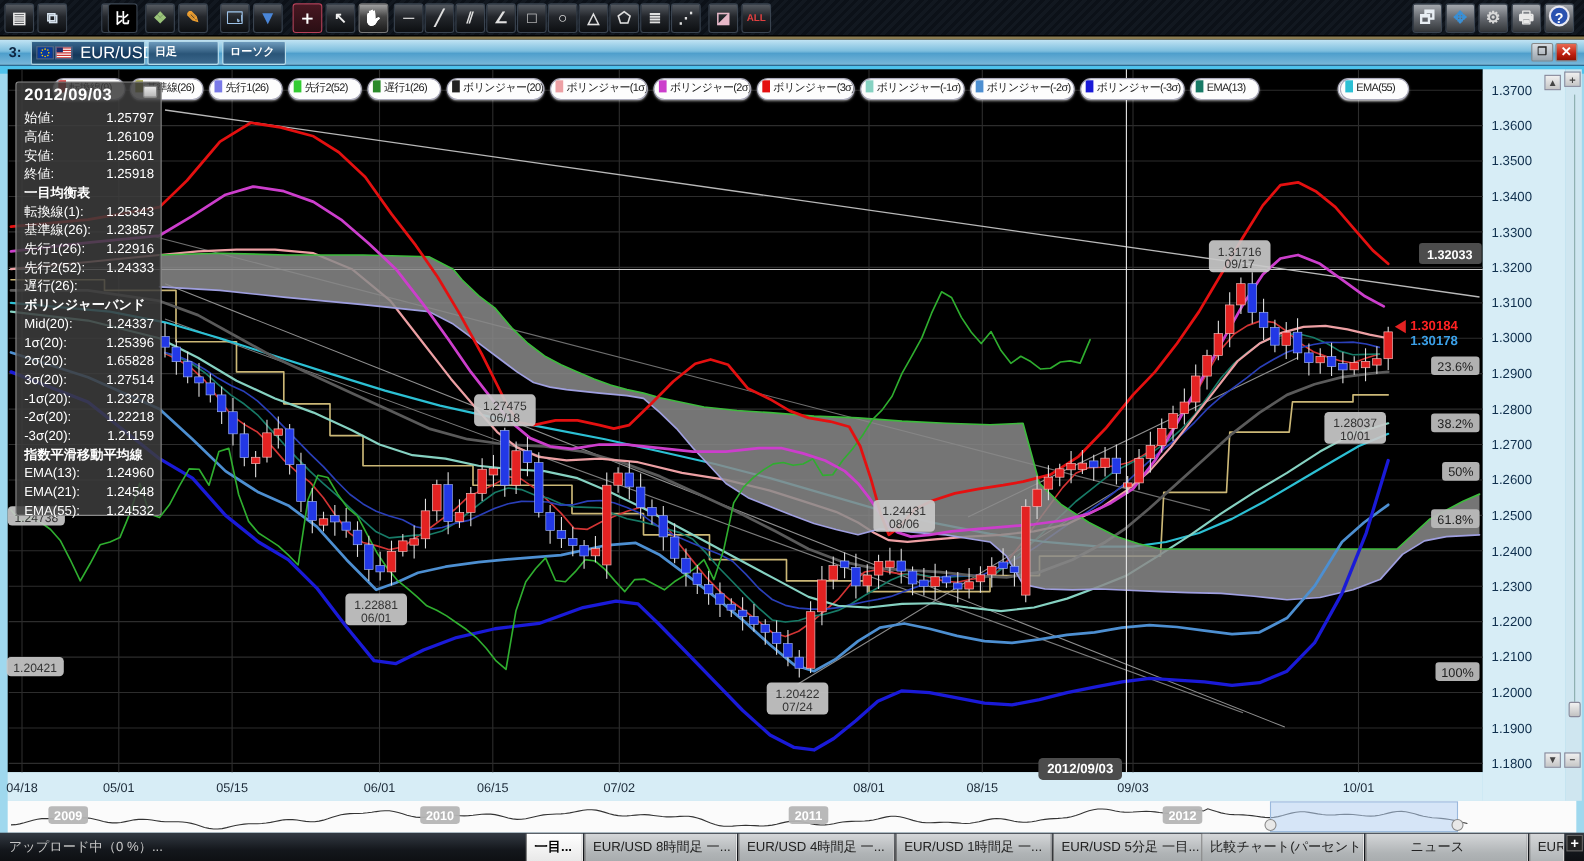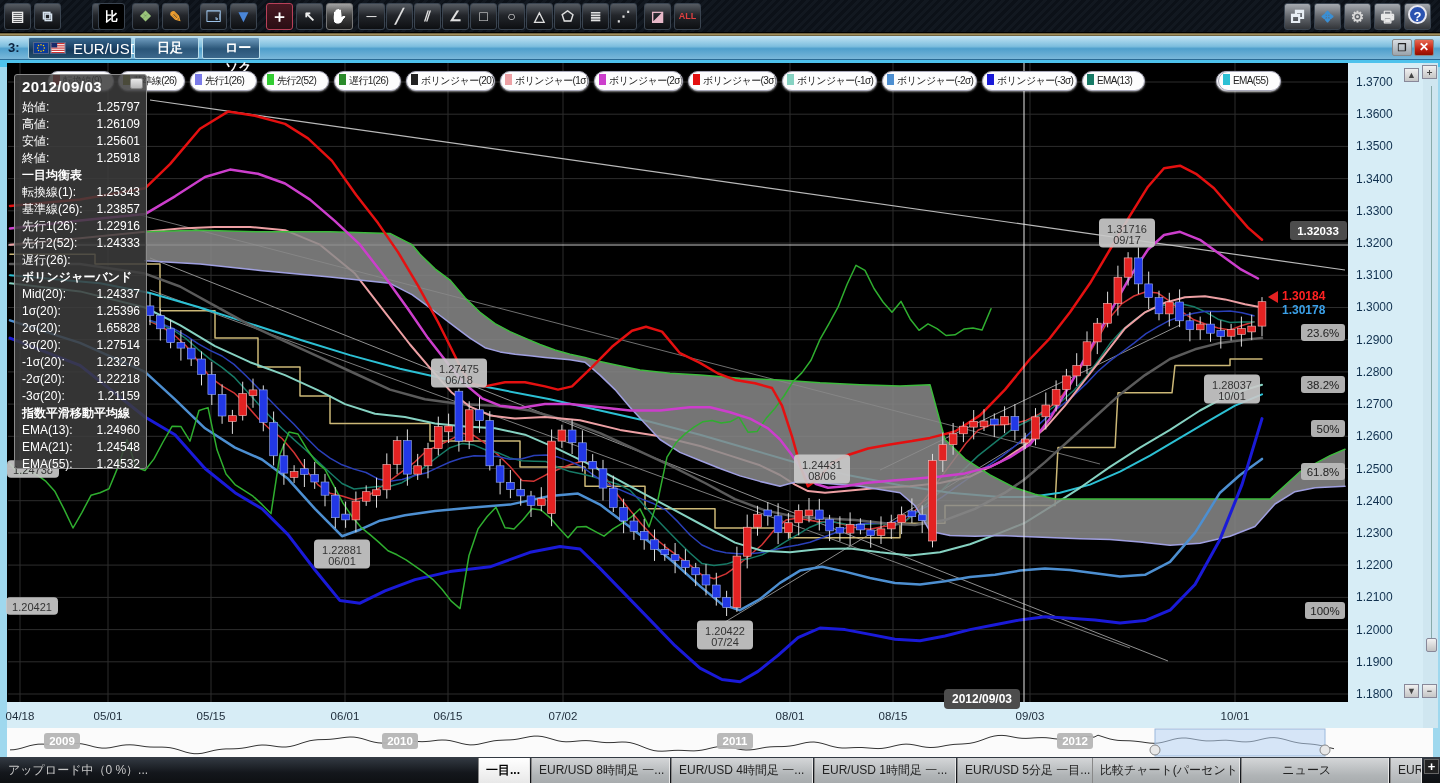--- a/index.html
+++ b/index.html
@@ -8,21 +8,21 @@
 .ticon{position:absolute;top:3px;width:27px;height:27px;background:linear-gradient(#565b62,#23262b 45%,#0d0f12);
 border:1px solid #3a4450;border-radius:3px;color:#d8d8d8;text-align:center;line-height:25px;font-weight:bold}
 #tanline{position:absolute;top:33px;left:0;width:1440px;height:3px;background:linear-gradient(#5a5034,#a08e5c,#5a5034)}
 #bluebar{position:absolute;top:36px;left:0;width:1440px;height:24px;
 background:linear-gradient(#c2e4f4,#7dbede 45%,#4f9fcc 55%,#7ab8da);border-bottom:1px solid #2a6a94}
 #bluebar .n{position:absolute;left:8px;top:4px;font-size:13px;font-weight:bold;color:#0c2440}
 .pairbtn{position:absolute;left:28px;top:1px;width:104px;height:22px;background:linear-gradient(#38678e,#14375a 60%,#24506e);
 border:1px solid #aacFdd;border-radius:2px;color:#fff;font-size:15px;font-weight:normal;line-height:21px;padding-left:44px}
 .flag{position:absolute;top:4px;width:16px;height:12px;border:1px solid #568;background-size:cover}
 .btab{position:absolute;top:1px;height:22px;background:linear-gradient(#6f9cbe,#2a5578 55%,#3c688c);border:1px solid #b8dcea;
-border-radius:2px;color:#fff;font-size:13px;font-weight:bold;line-height:20px;padding-left:22px}
+border-radius:2px;color:#fff;font-size:10px;font-weight:bold;line-height:20px;padding-left:6px}
 .wbtn{position:absolute;top:3px;width:20px;height:17px;border:1px solid #888;border-radius:2px;
 font-size:10px;text-align:center;line-height:15px;color:#fff}
 #ttip{position:absolute;left:14px;top:74px;width:133px;height:395px;background:rgba(60,60,60,0.86);
 border:1px solid #8a8a8a;border-radius:3px;z-index:5;padding:3px 6px 0 7px}
 #ttip .tt{font-size:15px;font-weight:bold;color:#fff;height:21px;letter-spacing:0.5px}
 .trow{display:flex;justify-content:space-between;font-size:12px;color:#fff;height:17px;line-height:17px}
 .thead{font-weight:bold}
 .tv{text-align:right}
 #ibtns{position:absolute;top:71px;left:0;width:1348px;height:22px;z-index:3}
 .ibtn{position:absolute;top:0;height:20px;background:#fdfdfd;border:1px solid #aab;border-radius:10px;

